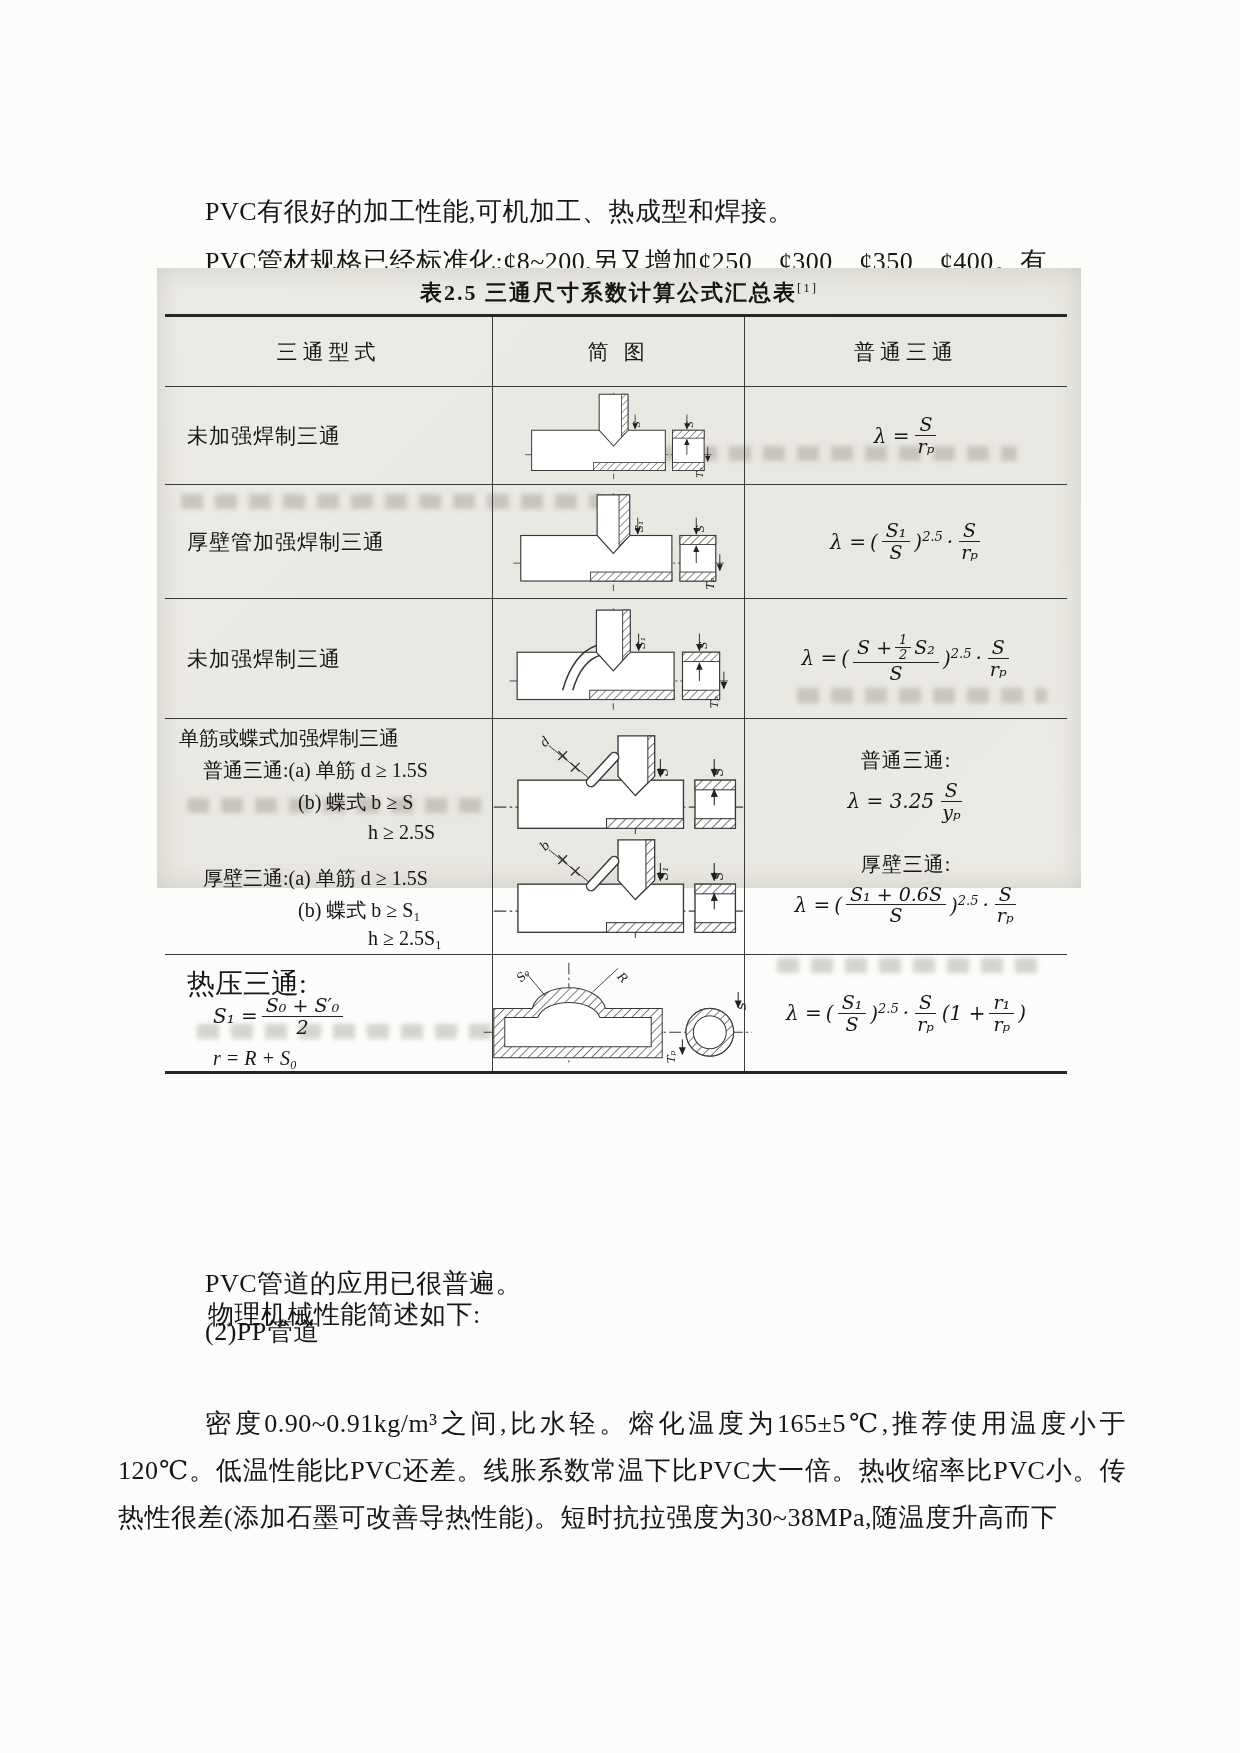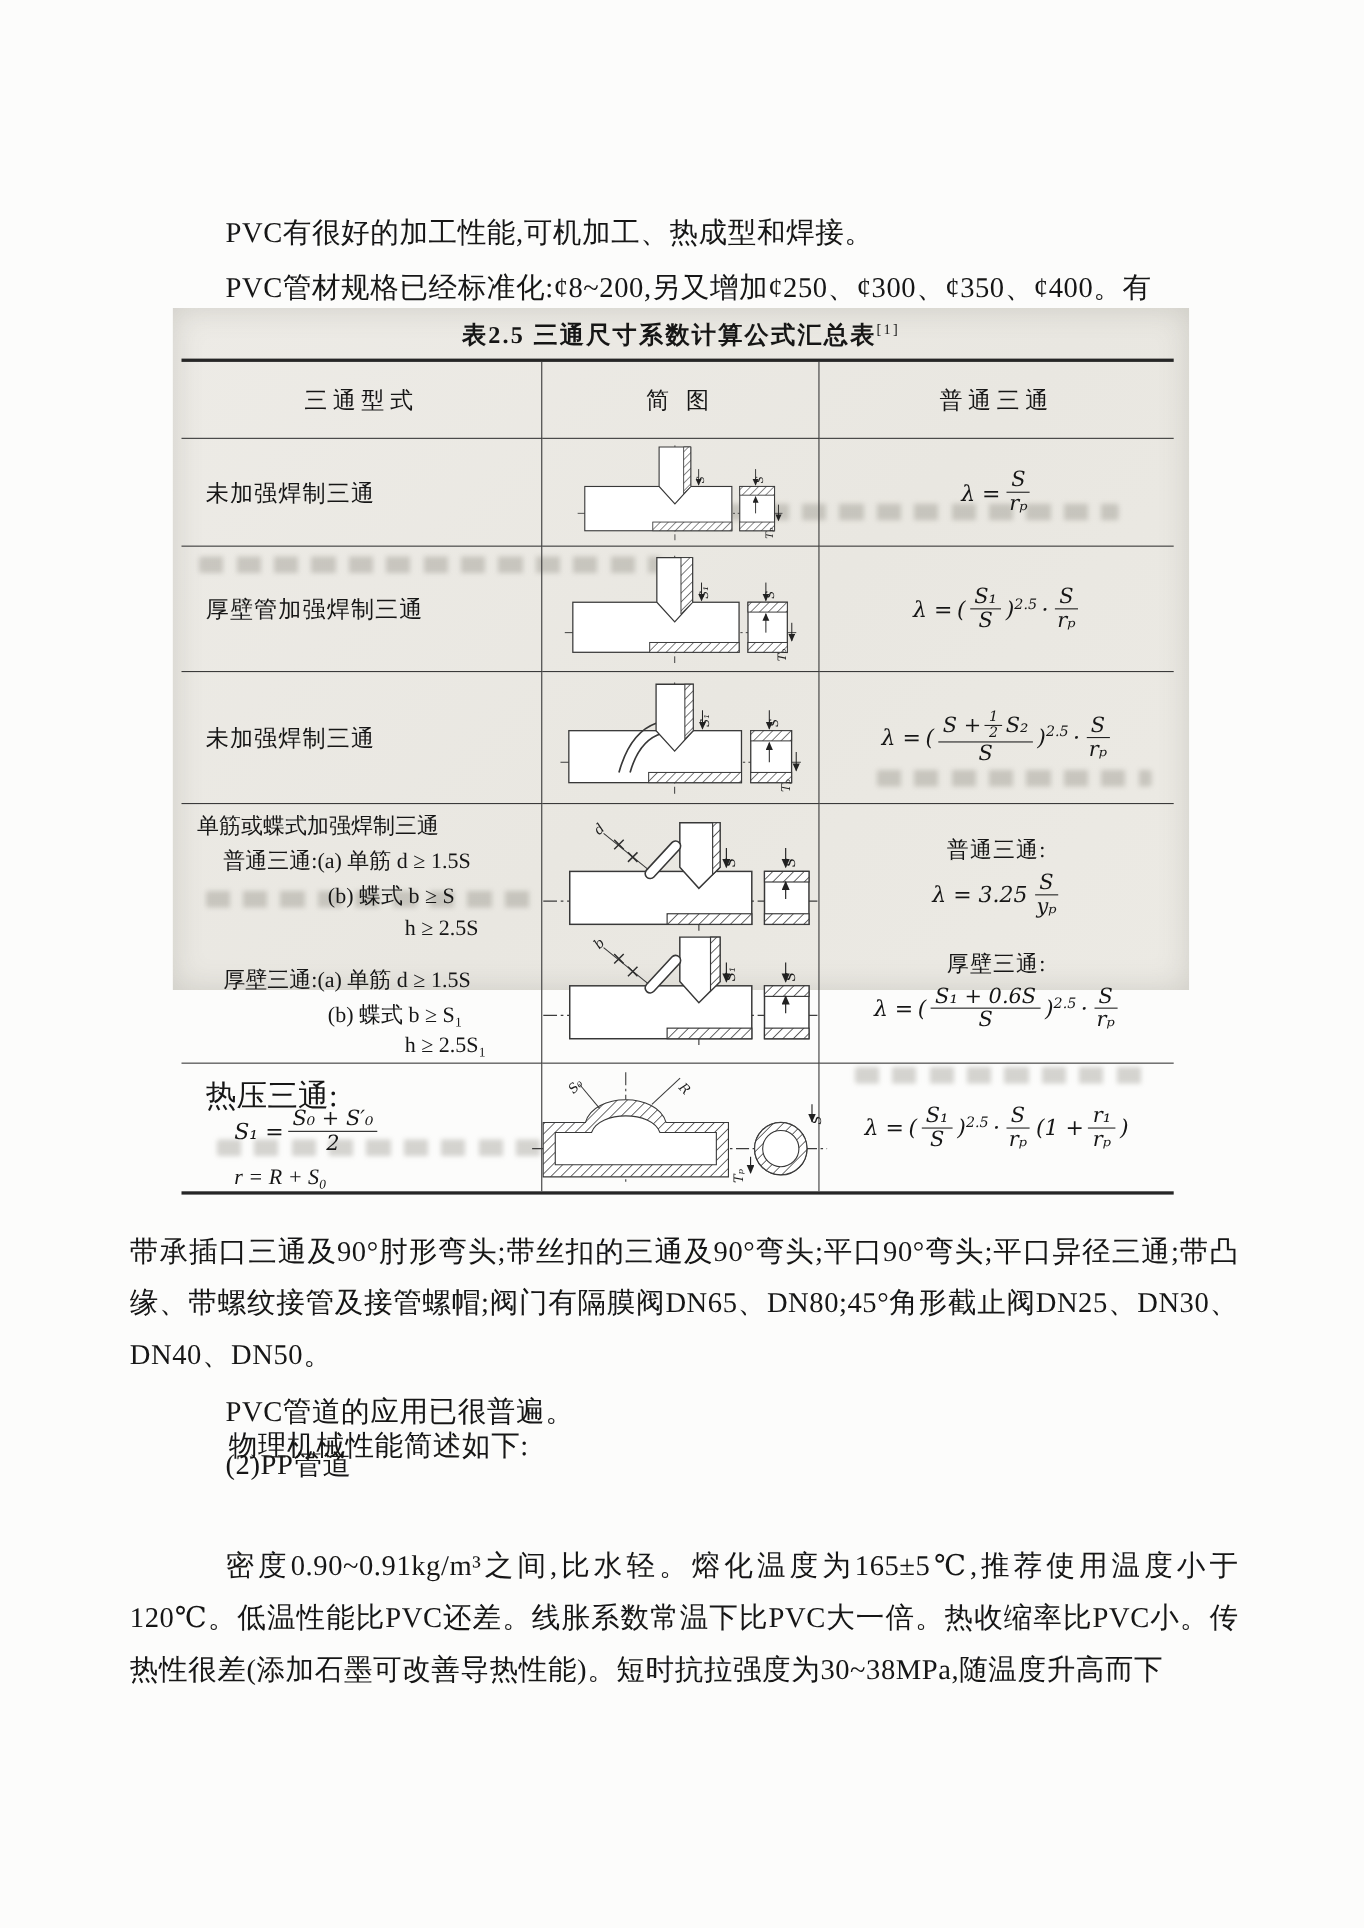--- a/index.html
+++ b/index.html
@@ -6,21 +6,21 @@
   html,body{width:1240px;height:1753px}
   body{position:relative;background:#fcfcfb;color:#161616;
        font-family:"Liberation Serif","DejaVu Serif",serif;}
   .page{position:absolute;inset:0;overflow:hidden}
   .abs{position:absolute}
   .para{font-size:26px;line-height:47px;letter-spacing:.5px}
   .nowrap{white-space:nowrap}
   .just{text-align:justify}
 
   
-  .scan{left:157px;top:280px;width:924px;height:620px;
+  .scan{left:157px;top:268px;width:924px;height:620px;
         background:linear-gradient(135deg,#edebe6 0%,#e9e7e1 55%,#eceae4 100%);
         box-shadow:inset 0 0 28px rgba(90,88,80,.20);}
   .ghost{position:absolute;height:15px;border-radius:3px;
          background:repeating-linear-gradient(90deg,rgba(120,117,106,.30) 0 22px,rgba(120,117,106,0) 22px 34px);
          filter:blur(2.5px);}
   .g1{left:470px;top:178px;width:390px}
   .g2{left:24px;top:226px;width:420px}
   .g3{left:640px;top:420px;width:250px}
   .g4{left:30px;top:530px;width:300px}
   .g5{left:620px;top:690px;width:270px}
@@ -380,19 +380,18 @@
               <span class="fn">r₁</span>
               <span class="fd">rₚ</span>
             </span>
           <span>)</span>
         </div>
       </div>
 
     </div>
   </div>
 
-  <p class="abs para just pp3">带承插口三通及90°肘形弯头;带丝扣的三通及90°弯头;平口90°弯头;平口异径三通;带凸缘、带螺纹接管及接管螺帽;阀门有隔膜阀DN65、DN80;45°角形截止阀DN25、DN30、DN40、DN50。</p>
   <p class="abs para nowrap pp4">PVC管道的应用已很普遍。</p>
   <p class="abs para nowrap pp5">(2)PP管道</p>
   <p class="abs para nowrap pp6">物理机械性能简述如下:</p>
   <p class="abs para just pp7">密度0.90~0.91kg/m³之间,比水轻。熔化温度为165±5℃,推荐使用温度小于120℃。低温性能比PVC还差。线胀系数常温下比PVC大一倍。热收缩率比PVC小。传热性很差(添加石墨可改善导热性能)。短时抗拉强度为30~38MPa,随温度升高而下</p>
 
 </div>
 
 </body></html>

